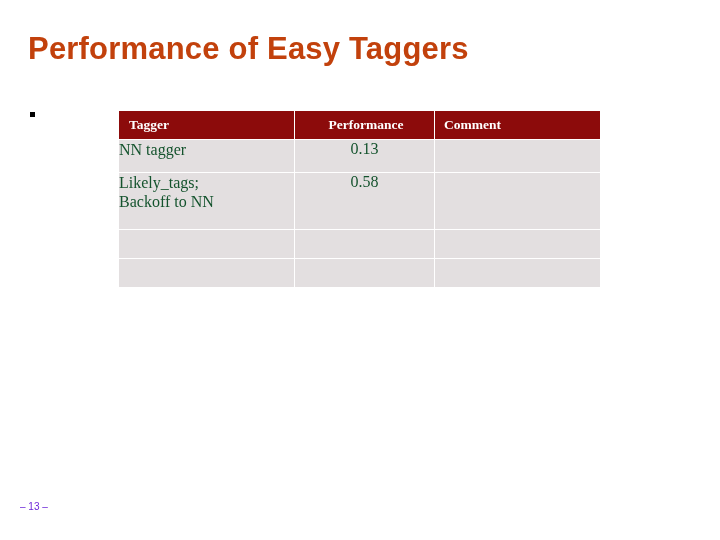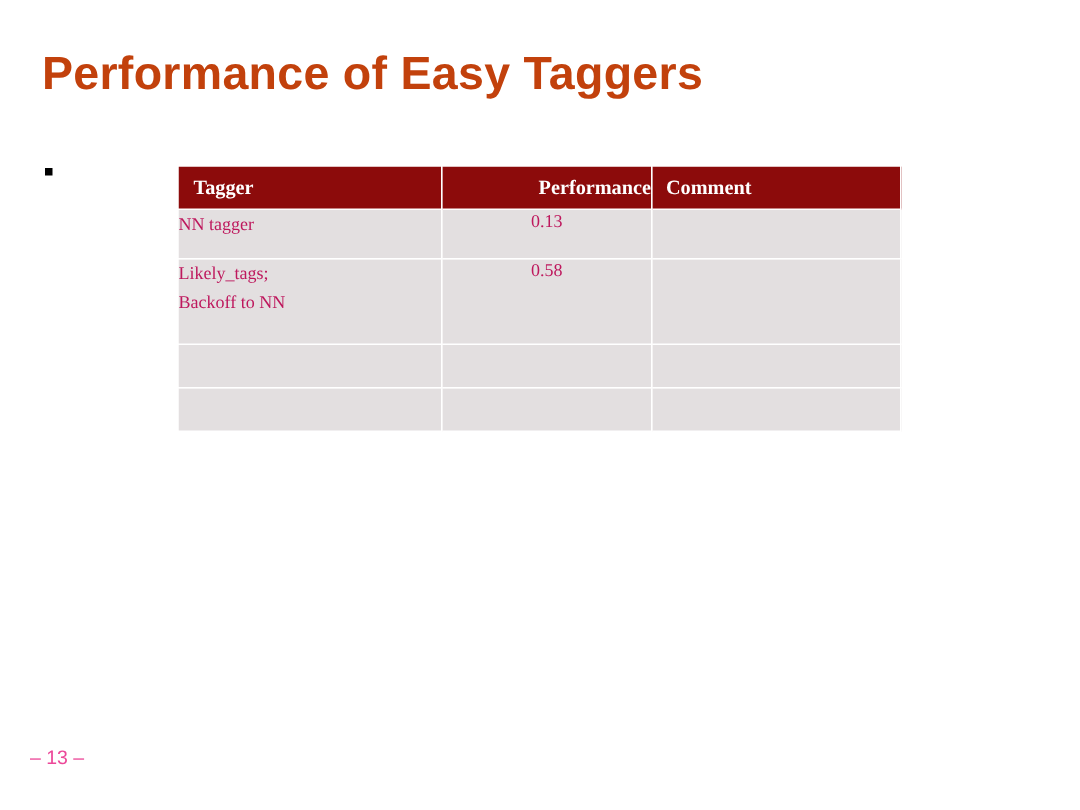--- a/index.html
+++ b/index.html
@@ -64,27 +64,27 @@
   thead th {
     background: #8c0b0b;
     color: #ffffff;
     font-size: 13.5px;
     font-weight: bold;
     text-align: left;
     height: 28px;
     line-height: 28px;
   }
   thead th.th-tagger { padding-left: 10px; }
-  thead th.th-perf { padding-left: 3px; text-align: right; }
+  thead th.th-perf { padding-left: 3px; text-align: center; }
   thead th.th-comment { padding-left: 9px; }
 
   tbody td {
     background: #e3dfe0;
-    color: #be185d;
-    font-size: 12px;
+    color: #14532d;
+    font-size: 16px;
     height: 32px;
   }
   tbody tr.tall td { height: 56px; }
   tbody tr.empty td { height: 28px; }
 
   td.c-name {
     padding-left: 10px;
     padding-top: 7px;
     line-height: 19px;
   }
@@ -95,22 +95,22 @@
   }
   td.c-comment {
     padding-left: 9px;
     padding-top: 7px;
   }
 
   .footer-left {
     position: absolute;
     left: 20px;
     bottom: 28px;
-    font-size: 13px;
-    color: #ec4899;
+    font-size: 10px;
+    color: #6d28d9;
   }
   .footer-right {
     position: absolute;
     right: 22px;
     bottom: 26px;
     font-size: 13px;
     color: #8c1414;
     font-weight: bold;
   }
 </style>

